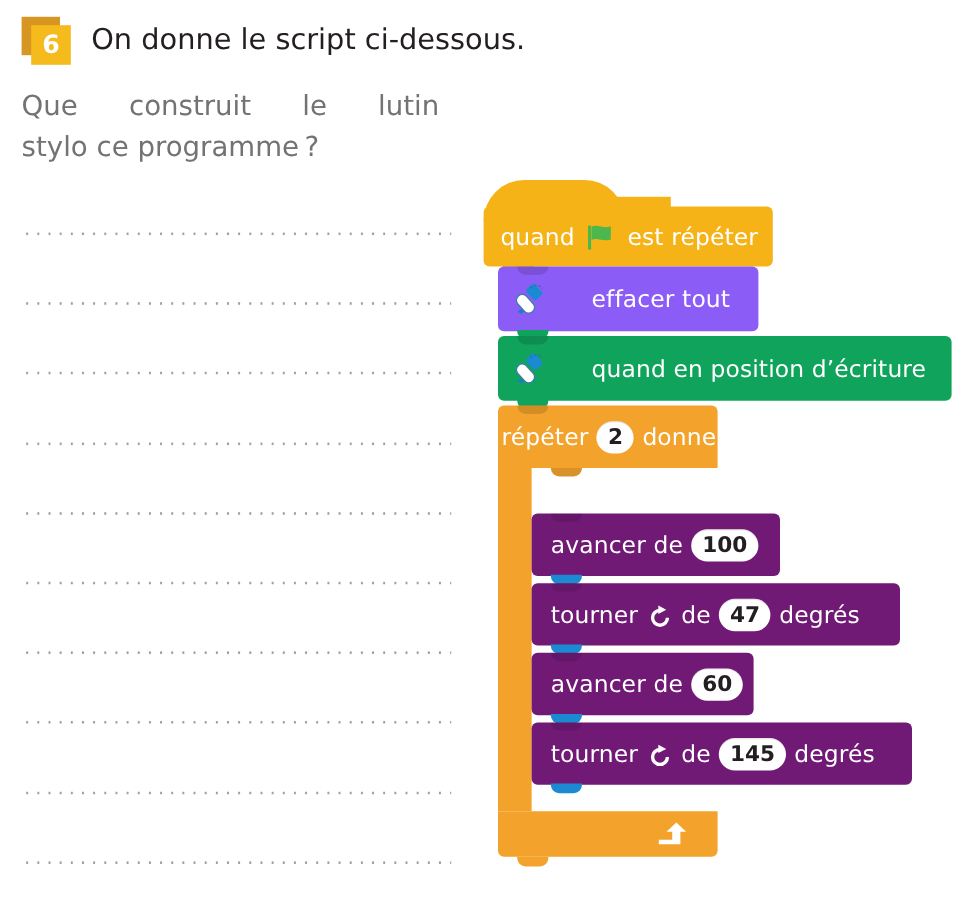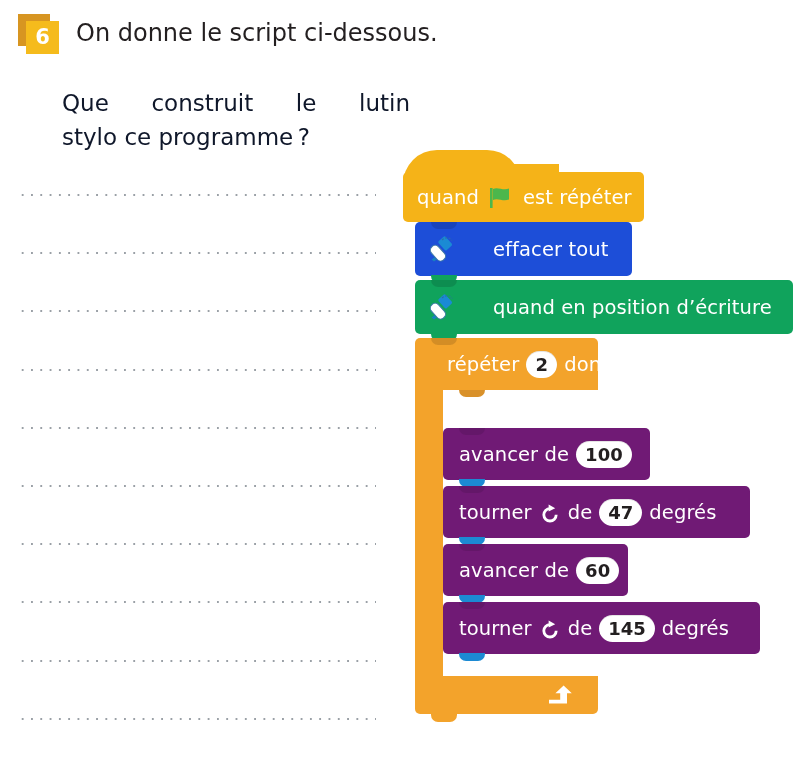--- a/index.html
+++ b/index.html
@@ -16,21 +16,21 @@
   
   .qhead{position:absolute;left:16px;top:10px;width:760px;height:44px;}
   .badge-wrap{position:absolute;left:2px;top:4px;width:44px;height:40px;}
   .badge-shadow{position:absolute;left:0;top:0;width:32px;height:32px;background:#d79521;}
   .badge-main{position:absolute;left:8px;top:7px;width:33px;height:33px;background:#f5bb1c;}
   .badge-num{position:absolute;left:8px;top:7px;width:33px;height:33px;
     line-height:33px;text-align:center;color:#ffffff;font-size:21px;font-weight:bold;}
   .qhead-text{position:absolute;left:60px;top:9px;font-size:24px;color:#231f20;white-space:nowrap;}
 
   
-  .qbody{position:absolute;left:18px;top:86px;width:352px;font-size:23px;line-height:34px;color:#0f172a;margin-left:44px;}
+  .qbody{position:absolute;left:18px;top:72px;width:352px;font-size:23px;line-height:34px;color:#737373;}
   .qline1{text-align:justify;text-align-last:justify;width:348px;}
   .qline2{width:348px;}
 
   
   .dotline{
     position:absolute;left:18px;width:358px;height:4px;
     background-image:radial-gradient(circle, #9aa0a6 0.9px, rgba(0,0,0,0) 1.2px);
     background-size:9.3px 4px;background-repeat:repeat-x;background-position:0 1px;
   }
 
@@ -44,34 +44,34 @@
   .hat{left:403px;top:150px;width:241px;height:72px;}
   .hat-body{position:absolute;left:0;bottom:0;width:241px;height:50px;background:#f5b318;border-radius:5px 5px 5px 5px;}
   .hat-dome{position:absolute;left:0;top:0;width:118px;height:34px;background:#f5b318;border-radius:46px 46px 0 0;}
   .hat-dome2{position:absolute;left:96px;top:14px;width:60px;height:24px;background:#f5b318;}
   .hat-content{position:absolute;left:0;bottom:0;width:241px;height:50px;display:flex;align-items:center;padding-left:14px;box-sizing:border-box;}
   .hat-notch{position:absolute;left:16px;bottom:-7px;width:26px;height:8px;background:#f5b318;border-radius:0 0 7px 7px;}
 
   .flagicon{display:inline-block;width:26px;height:22px;margin:0 9px;position:relative;top:1px;}
 
   
-  .pen1{left:415px;top:222px;width:217px;height:54px;background:#1d4ed8;border-radius:5px;}
+  .pen1{left:415px;top:222px;width:217px;height:54px;background:#8b5cf6;border-radius:5px;}
   .pen2{left:415px;top:280px;width:378px;height:54px;background:#10a35c;border-radius:5px;}
   .notch{position:absolute;left:16px;bottom:-7px;width:26px;height:8px;border-radius:0 0 7px 7px;}
   .notch-top{position:absolute;left:16px;top:0px;width:26px;height:7px;border-radius:0 0 7px 7px;background:rgba(0,0,0,.13);}
 
   .penicon{position:relative;display:inline-block;width:34px;height:34px;margin-left:10px;margin-right:4px;flex:none;}
 
   
   .rep-top{position:absolute;left:415px;top:338px;width:183px;height:52px;background:#f3a32b;border-radius:5px 5px 0 0;}
   .rep-left{position:absolute;left:415px;top:390px;width:28px;height:286px;background:#f3a32b;}
   .rep-bot{position:absolute;left:415px;top:676px;width:183px;height:38px;background:#f3a32b;border-radius:0 0 5px 5px;}
   .rep-notch{position:absolute;left:431px;top:714px;width:26px;height:8px;background:#f3a32b;border-radius:0 0 7px 7px;}
   .rep-inner-notch{position:absolute;left:459px;top:390px;width:26px;height:7px;background:#d9912a;border-radius:0 0 7px 7px;}
-  .rep-content{position:absolute;left:415px;top:338px;width:147px;height:52px;display:flex;align-items:center;padding-left:32px;box-sizing:border-box;}
+  .rep-content{position:absolute;left:415px;top:338px;width:147px;height:52px;display:flex;align-items:center;padding-left:3px;box-sizing:border-box;}
 
   .num-oval{
     display:inline-flex;align-items:center;justify-content:center;
     background:#ffffff;border-radius:16px;height:27px;min-width:31px;
     padding:0 9px;margin:0 7px;box-sizing:border-box;
     color:#231f20;font-size:18px;font-weight:bold;
     box-shadow:0 1px 0 rgba(0,0,0,.10) inset;
   }
 
   .loop-arrow{position:absolute;right:22px;top:8px;width:30px;height:24px;}

